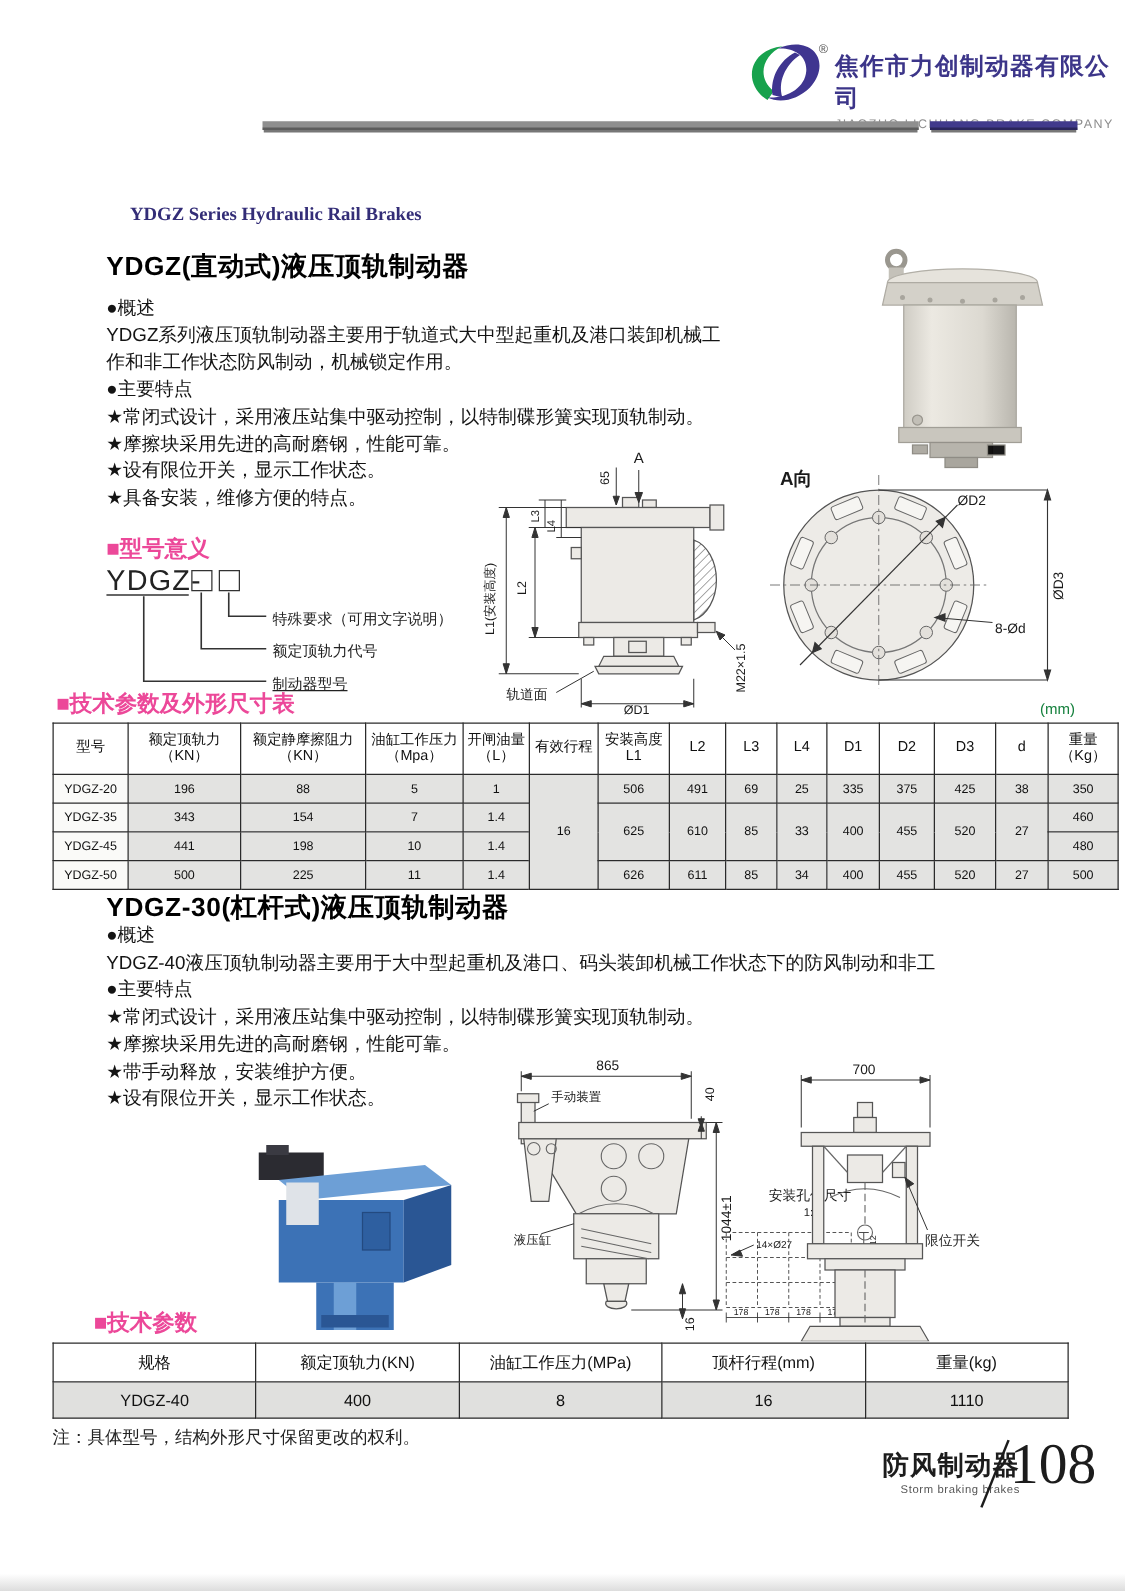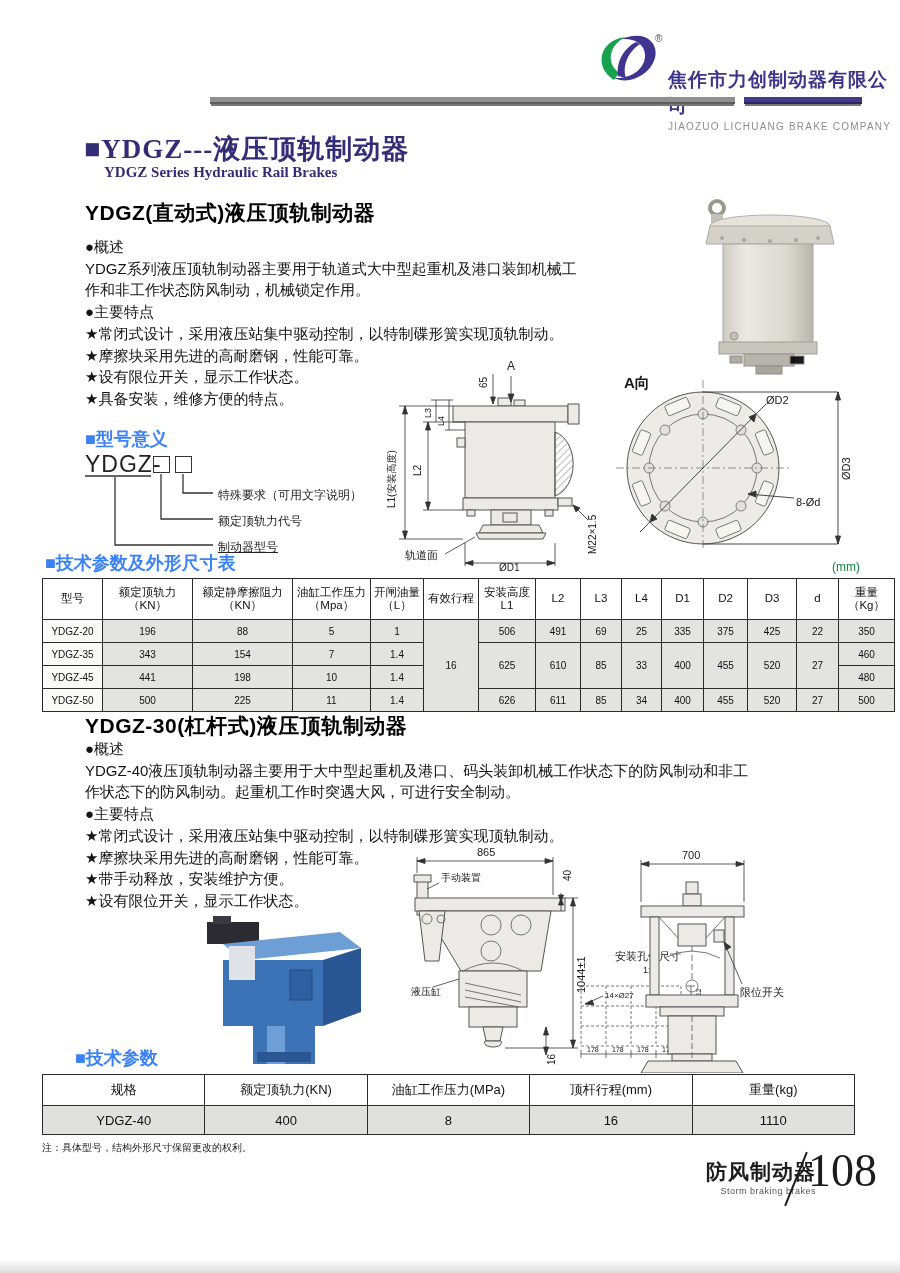--- a/index.html
+++ b/index.html
@@ -1,49 +1,49 @@
 <!DOCTYPE html>
 <html><head>
 <meta charset="utf-8">
 <style>
   html,body{margin:0;padding:0;background:#fff;}
   .page{position:relative;width:900px;height:1273px;background:#fff;overflow:hidden;
         font-family:"Liberation Sans","DejaVu Sans",sans-serif;color:#111;}
   .abs{position:absolute;}
   
-  .company-cn{font-size:19px;font-weight:bold;color:#3c3589;letter-spacing:1px;margin-top:27px;}
+  .company-cn{font-size:19px;font-weight:bold;color:#3c3589;letter-spacing:1px;}
   .company-en{font-size:10px;color:#8d8d8d;letter-spacing:1.2px;margin-top:2px;}
   .rule{height:5px;border-bottom:2px solid rgba(0,0,0,.35);box-shadow:0 3px 0 -1px #777;}
   .rule-gray{background:#8f8f8f;}
   .rule-purple{background:#413a8c;}
   
   .main-title{font-family:"Liberation Serif","DejaVu Serif",serif;font-weight:bold;
               font-size:27px;color:#332d77;letter-spacing:1px;}
   .sub-title{font-family:"Liberation Serif","DejaVu Serif",serif;font-weight:bold;
              font-size:15px;color:#332d77;}
   .sec-head{font-size:21px;font-weight:bold;color:#000;letter-spacing:0.5px;}
-  .blk-head{font-size:18px;font-weight:bold;color:#3b82f6;}
+  .blk-head{font-size:18px;font-weight:bold;color:#ec4899;}
   
   .txtblock{font-size:15px;line-height:21.7px;color:#141414;white-space:nowrap;}
   
   .model-prefix{font-size:23px;color:#222;letter-spacing:1px;font-weight:500;}
   .model-box{width:15px;height:15px;border:1.5px solid #333;display:inline-block;}
   .mm-label{font-size:12px;color:#222;white-space:nowrap;}
   
   table{border-collapse:collapse;table-layout:fixed;}
   .spec th,.spec td{border:1px solid #2b2b2b;text-align:center;vertical-align:middle;
       padding:0;overflow:hidden;}
   .spec th{background:#fff;font-weight:normal;font-size:11.5px;line-height:13.5px;white-space:pre-line;height:40px;}
   .spec td{background:#e3e3e1;font-size:10px;height:22px;}
   .spec td.model-cell{background:#fafaf8;}
   .spec2 th,.spec2 td{border:1px solid #2b2b2b;text-align:center;vertical-align:middle;padding:0;}
   .spec2 th{background:#fff;font-weight:normal;font-size:13px;height:30px;}
   .spec2 td{background:#e0e0de;font-size:13px;height:28px;}
   .unit-label{font-size:12px;color:#15803d;}
-  .note{font-size:10px;color:#222;}
+  .note{font-size:14px;color:#222;}
   
   .footer-cn{font-size:21px;font-weight:bold;color:#1c1c1c;letter-spacing:1px;}
   .footer-en{font-size:9px;color:#555;letter-spacing:0.5px;}
   .footer-page{font-family:"Liberation Serif","DejaVu Serif",serif;font-size:46px;color:#1c1c1c;}
   .footer-slash{width:2px;height:58px;background:#1c1c1c;transform:rotate(22deg);}
   .bottom-edge{left:0;bottom:0;width:900px;height:14px;
                background:linear-gradient(#fff,#dcdcdc);}
   svg text{font-family:"Liberation Sans","DejaVu Sans",sans-serif;}
 </style>
 </head>
@@ -57,21 +57,20 @@
     <path d="M48 14 C36 22 30 36 34 48 L26 46 C24 32 32 18 44 12 Z" fill="#3f3590"></path>
     <text x="63" y="12" font-size="10" fill="#555">®</text>
   </svg>
   <div class="abs" style="left:668px;top:40px;">
     <div class="company-cn">焦作市力创制动器有限公司</div>
     <div class="company-en">JIAOZUO LICHUANG BRAKE COMPANY</div>
   </div>
   <div class="abs rule rule-gray" style="left:210px;top:97px;width:525px;"></div>
   <div class="abs rule rule-purple" style="left:744px;top:97px;width:118px;"></div>
 
-  <div class="abs main-title" style="left:84px;top:131px;">■YDGZ---液压顶轨制动器</div>
   <div class="abs sub-title" style="left:104px;top:164px;">YDGZ Series Hydraulic Rail Brakes</div>
 
   <div class="abs sec-head" style="left:85px;top:199px;">YDGZ(直动式)液压顶轨制动器</div>
 
   <svg class="abs" style="left:660px;top:192px;" width="220" height="185" viewBox="0 0 220 185">
     <defs>
       <linearGradient id="cylg" x1="0" y1="0" x2="1" y2="0">
         <stop offset="0" stop-color="#cfccc4"></stop>
           <stop offset="0.25" stop-color="#ece9e2"></stop>
         <stop offset="0.7" stop-color="#dcd9d1"></stop>
@@ -308,21 +307,21 @@
       <td>5</td>
       <td>1</td>
       <td rowspan="4">16</td>
       <td>506</td>
       <td>491</td>
       <td>69</td>
       <td>25</td>
       <td>335</td>
       <td>375</td>
       <td>425</td>
-      <td>22</td>
+      <td>38</td>
       <td>350</td>
     </tr>
     <tr>
       <td class="model-cell">YDGZ-35</td>
       <td>343</td>
       <td>154</td>
       <td>7</td>
       <td>1.4</td>
       <td rowspan="2">625</td>
       <td rowspan="2">610</td>
@@ -358,21 +357,20 @@
       <td>27</td>
       <td>500</td>
     </tr>
   </tbody>
     </table>
 
   <div class="abs sec-head" style="left:85px;top:712px;">YDGZ-30(杠杆式)液压顶轨制动器</div>
   <div class="abs txtblock" style="left:85px;top:738px;">
     <div>●概述</div>
     <div>YDGZ-40液压顶轨制动器主要用于大中型起重机及港口、码头装卸机械工作状态下的防风制动和非工</div>
-    <div>作状态下的防风制动。起重机工作时突遇大风，可进行安全制动。</div>
     <div>●主要特点</div>
     <div>★常闭式设计，采用液压站集中驱动控制，以特制碟形簧实现顶轨制动。</div>
     <div>★摩擦块采用先进的高耐磨钢，性能可靠。</div>
     <div>★带手动释放，安装维护方便。</div>
     <div>★设有限位开关，显示工作状态。</div>
   </div>
 
   <svg class="abs" style="left:195px;top:912px;" width="210" height="152" viewBox="0 0 210 152">
     <rect x="12" y="10" width="52" height="22" fill="#2b2b31"></rect>
     <rect x="18" y="4" width="18" height="8" fill="#3a3a42"></rect>

